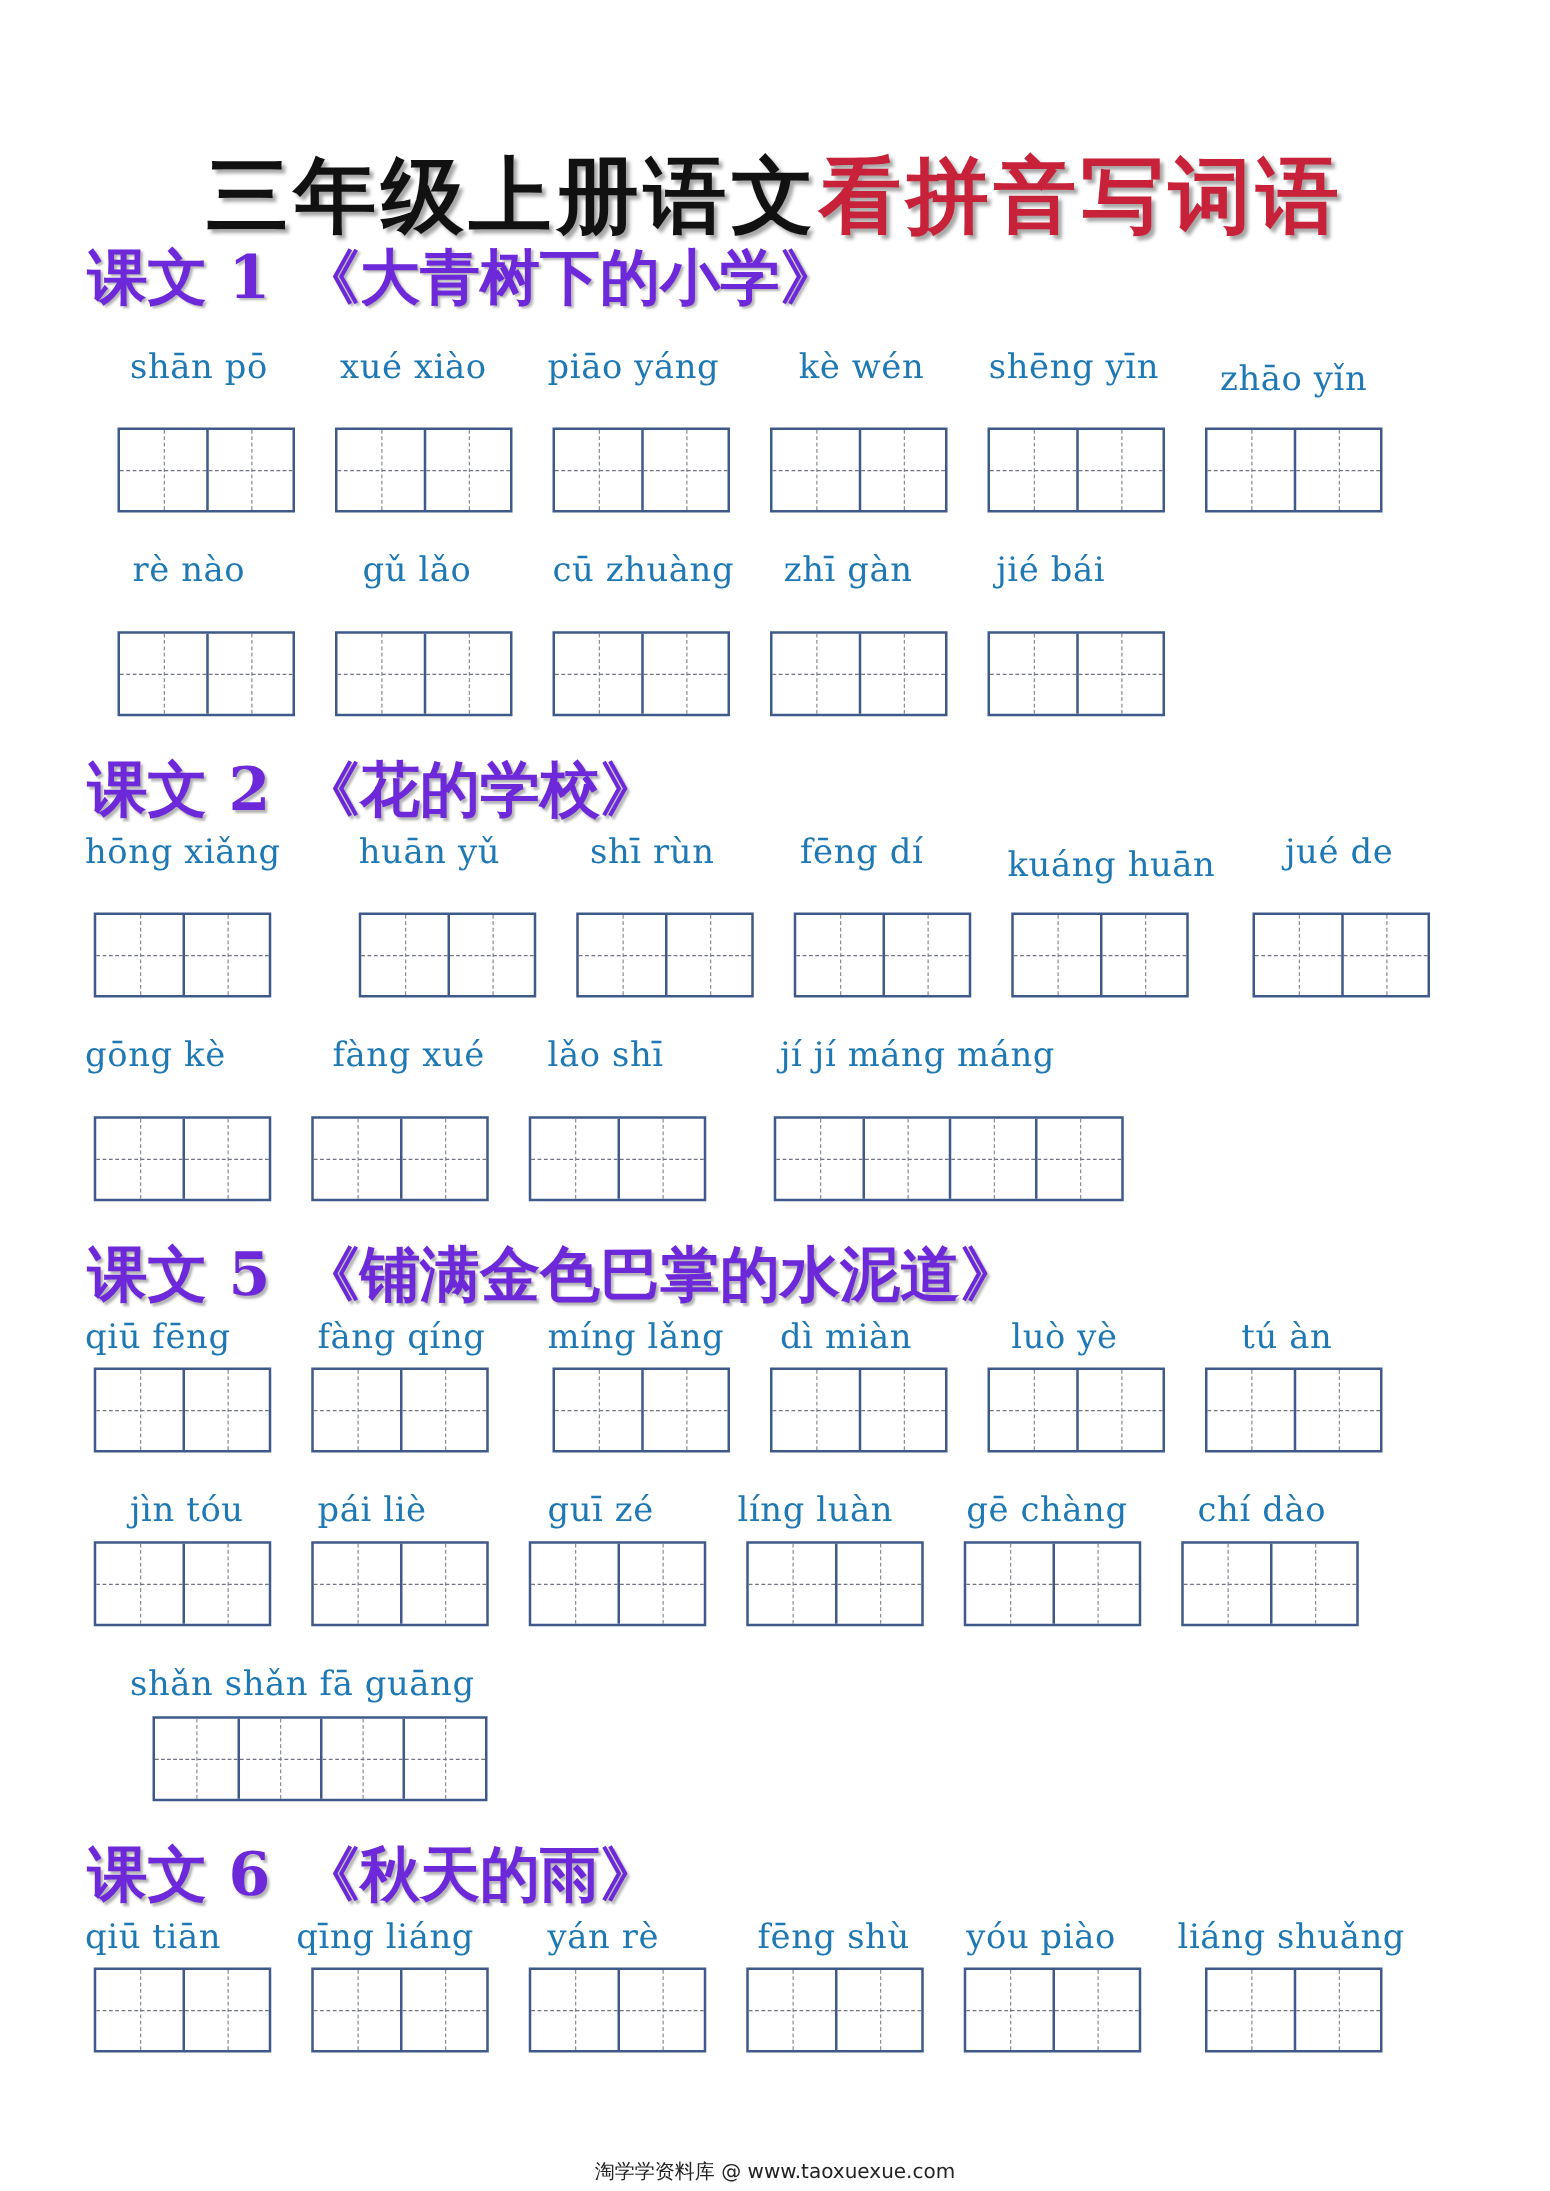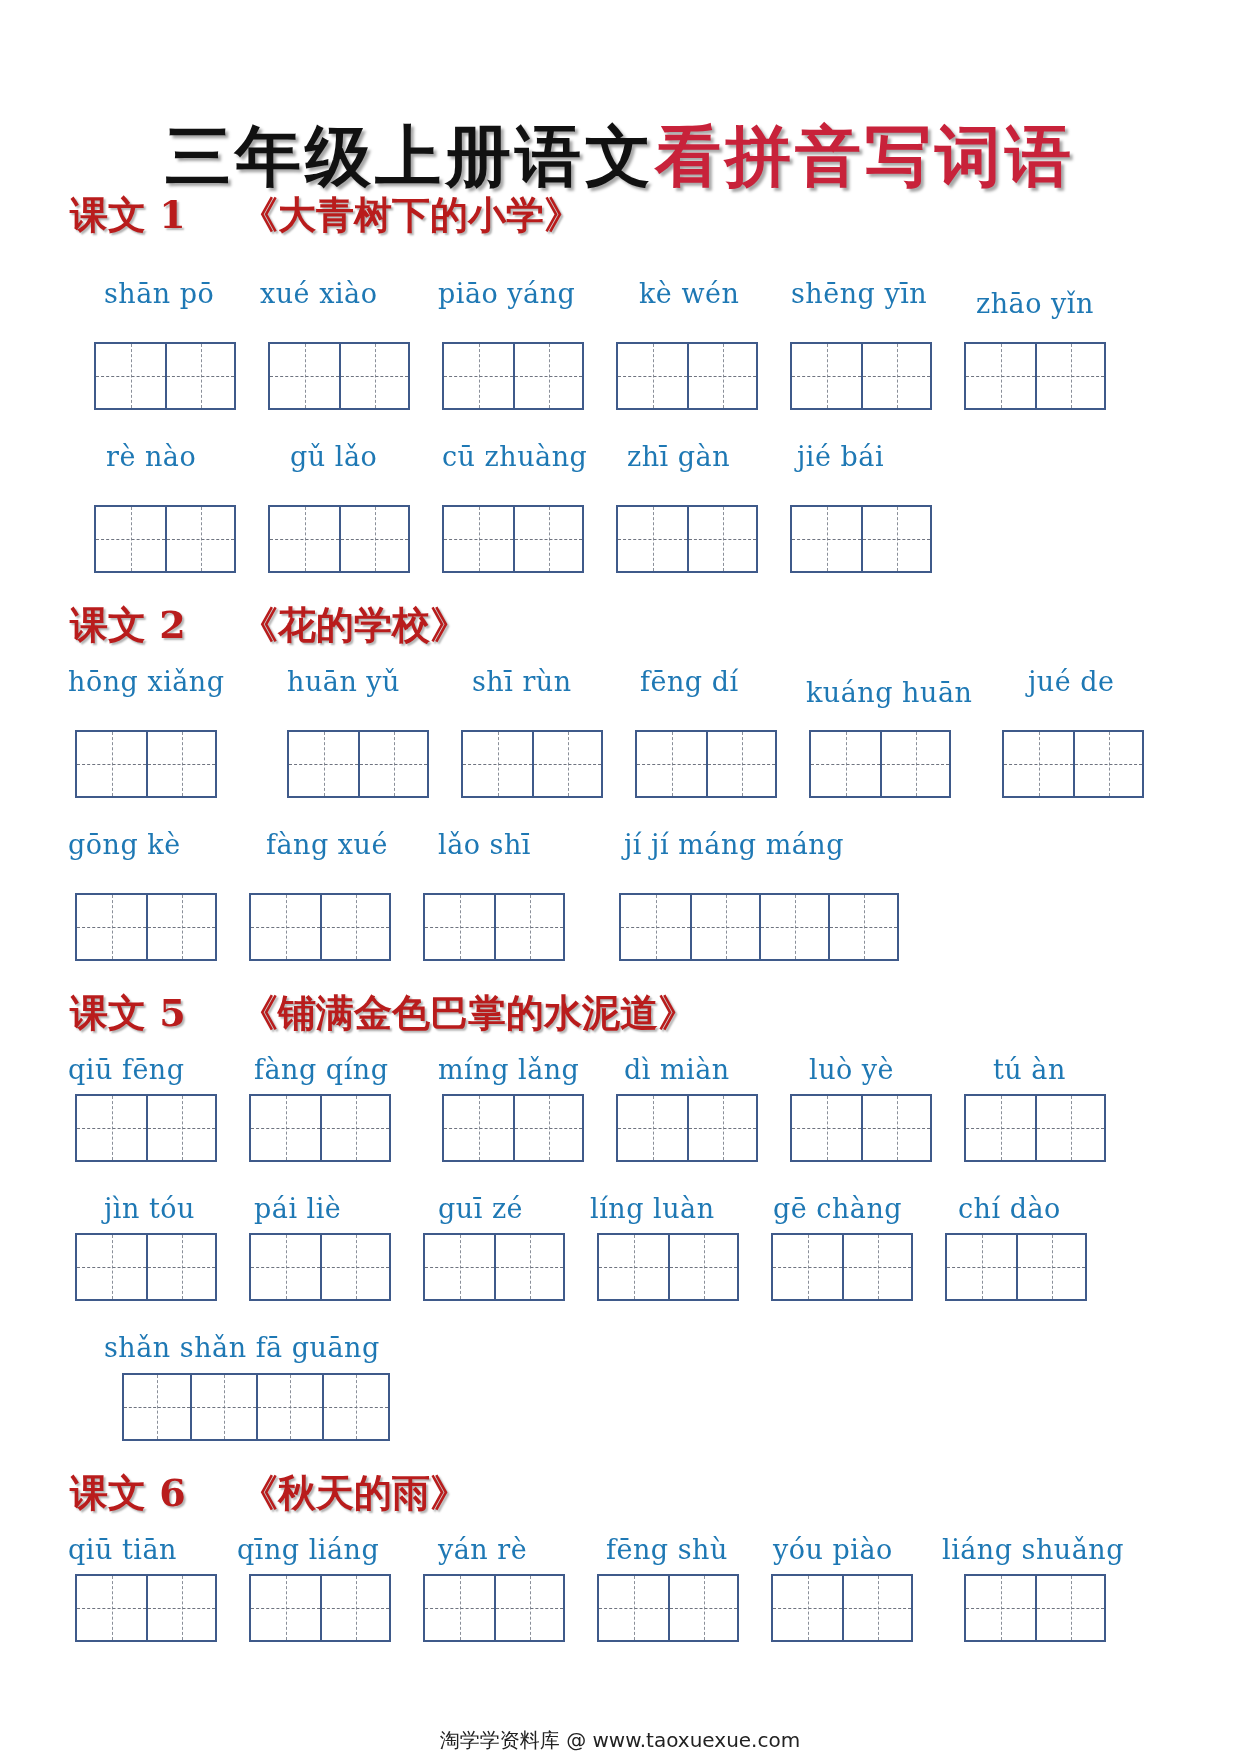--- a/index.html
+++ b/index.html
@@ -9,21 +9,21 @@
   }
   .title {
     position: absolute; left: 0; top: 112px; width: 1240px; text-align: center;
     font-family: "DejaVu Serif", serif; font-weight: bold; font-size: 66px; letter-spacing: 4px;
     text-shadow: 3px 3px 3px rgba(0,0,0,0.35);
   }
   .title .black { color: #111111; }
   .title .red { color: #c8223a; }
   .heading {
     position: absolute; left: 70px; font-family: "DejaVu Serif", serif; font-weight: bold;
-    font-size: 38px; color: #b91c1c; text-shadow: 2px 2px 2px rgba(0,0,0,0.3); white-space: nowrap;
+    font-size: 48px; color: #6d28d9; text-shadow: 2px 2px 2px rgba(0,0,0,0.3); white-space: nowrap;
   }
   .heading .num { display: inline-block; width: 170px; }
   .py {
     position: absolute; font-family: "DejaVu Serif", serif; font-size: 27px; color: #1e78b4;
     white-space: nowrap; letter-spacing: 0.5px;
   }
   .grid {
     position: absolute; height: 68px; display: flex; border: 2px solid #3f5a8a; box-sizing: border-box;
   }
   .cell {
@@ -31,35 +31,35 @@
   }
   .cell + .cell { border-left: 2px solid #3f5a8a; }
   .cell::before {
     content: ""; position: absolute; left: 50%; top: 0; bottom: 0; border-left: 1px dashed #8a8f99;
   }
   .cell::after {
     content: ""; position: absolute; top: 50%; left: 0; right: 0; border-top: 1px dashed #6f7480;
   }
   .footer {
     position: absolute; left: 0; width: 1240px; top: 1727px; text-align: center;
-    font-family: "DejaVu Sans", sans-serif; font-size: 20px; color: #222;
+    font-family: "DejaVu Sans", sans-serif; font-size: 16px; color: #222;
   }
 </style>
 </head>
 <body>
 
 <div class="title">
   <span class="black">三年级上册语文</span><span class="red">看拼音写词语</span>
 </div>
 
 <div class="heading" style="top:190px;">
   <span class="num">课文 1</span><span>《大青树下的小学》</span>
 </div>
 <div class="py" style="left:104px;top:278px;">shān pō</div>
-<div class="py" style="left:260px;top:278px;">xué xiào</div>
+<div class="py" style="left:272px;top:278px;">xué xiào</div>
 <div class="py" style="left:438px;top:278px;">piāo yáng</div>
 <div class="py" style="left:639px;top:278px;">kè wén</div>
 <div class="py" style="left:791px;top:278px;">shēng yīn</div>
 <div class="py" style="left:976px;top:278px;margin-top:10px;">zhāo yǐn</div>
 
 <div class="grid" style="left:94px;top:342px;">
     <div class="cell"></div>
     <div class="cell"></div>
   </div>
 <div class="grid" style="left:268px;top:342px;">

